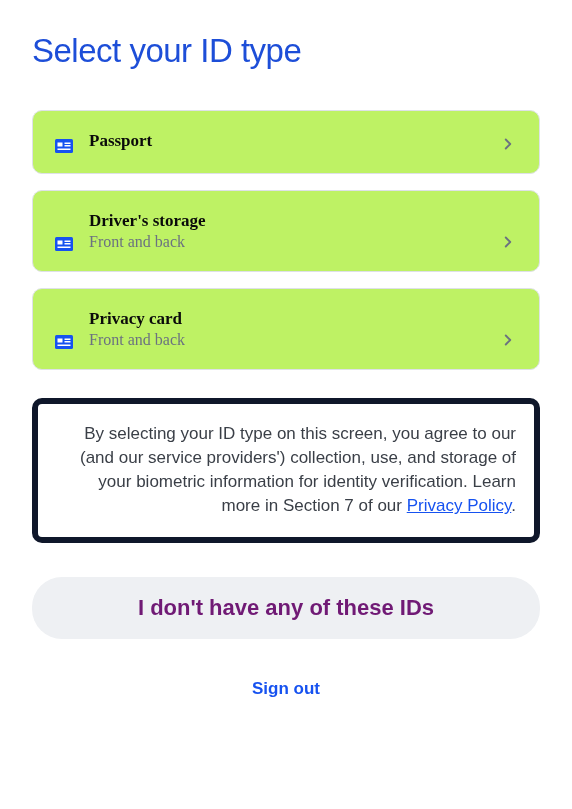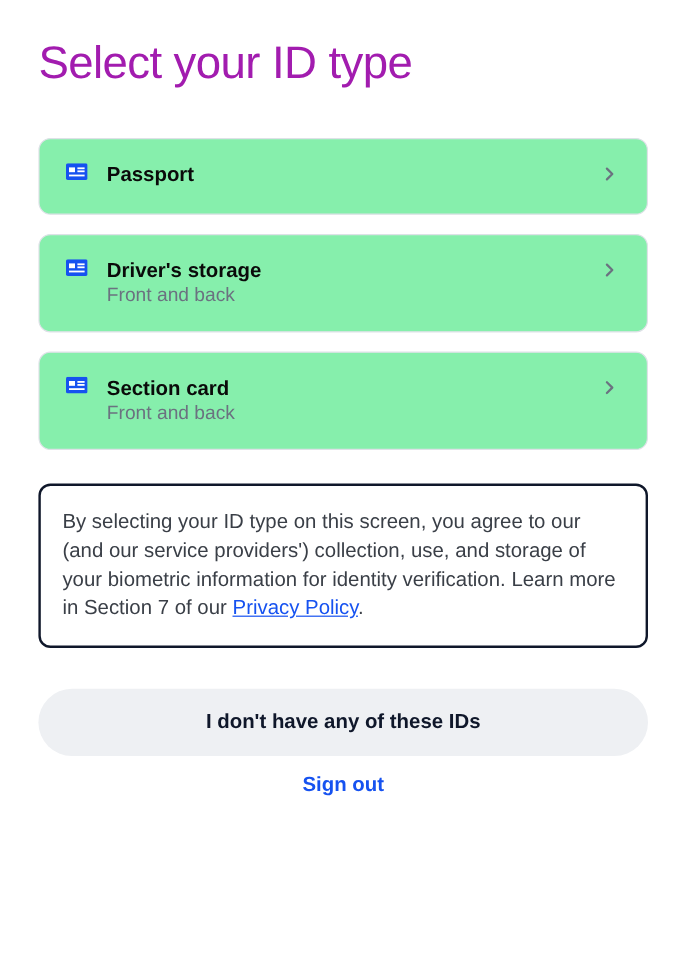--- a/index.html
+++ b/index.html
@@ -8,35 +8,36 @@
       padding: 0;
     }
     body {
       font-family: -apple-system, BlinkMacSystemFont, "Segoe UI", Helvetica, Arial, sans-serif;
       background: #fff;
       width: 572px;
       height: 809px;
       padding: 32px;
     }
     .page-title {
-      font-size: 38px;
+      font-size: 33px;
       font-weight: 500;
-      color: #a21caf;
+      color: #1d4ed8;
       margin-bottom: 40px;
       letter-spacing: -0.5px;
     }
     .id-option {
       display: flex;
-      align-items: flex-start;
+      align-items: flex-end;
       border: 1px solid #dee1e7;
       border-radius: 10px;
       padding: 20px 22px;
       margin-bottom: 16px;
       cursor: pointer;
-      background: #86efac;
+      background: #bef264;
+      font-family: Liberation Serif, serif;
     }
     .id-icon {
       width: 18px;
       height: 14px;
       margin-right: 16px;
       flex-shrink: 0;
     }
     .id-text {
       flex: 1;
     }
@@ -50,43 +51,45 @@
       font-size: 16px;
       color: #6b7280;
     }
     .chevron {
       flex-shrink: 0;
       width: 18px;
       height: 18px;
       color: #6b7280;
     }
     .disclaimer {
-      border: 2px solid #0f172a;
+      border: 6px solid #0f172a;
       border-radius: 10px;
       padding: 18px 18px;
       margin-top: 28px;
       margin-bottom: 34px;
       font-size: 17px;
       line-height: 1.42;
       color: #3a3f47;
+      text-align: right;
     }
     .disclaimer a {
       color: #1652f0;
       text-decoration: underline;
     }
     .none-button {
       width: 100%;
       background: #eef0f3;
       border: none;
       border-radius: 30px;
       padding: 18px;
-      font-size: 17px;
+      font-size: 22px;
       font-weight: 600;
-      color: #0f172a;
+      color: #701a75;
       cursor: pointer;
+      margin-bottom: 26px;
     }
     .signout-button {
       width: 100%;
       background: transparent;
       border: none;
       padding: 14px;
       font-size: 17px;
       font-weight: 600;
       color: #1652f0;
       cursor: pointer;
@@ -145,21 +148,21 @@
   <span class="id-icon">
     <svg viewBox="0 0 18 14" width="18" height="14">
       <rect x="0" y="0" width="18" height="14" rx="1.5" fill="#1652f0"></rect>
       <rect x="2.5" y="3.5" width="5" height="4" fill="#fff"></rect>
       <rect x="9.5" y="3.5" width="6" height="1.5" fill="#fff"></rect>
       <rect x="9.5" y="6" width="6" height="1.5" fill="#fff"></rect>
       <rect x="2.5" y="9.5" width="13" height="1.5" fill="#fff"></rect>
     </svg>
   </span>
   <div class="id-text">
-    <div class="id-title">Section card</div>
+    <div class="id-title">Privacy card</div>
     <div class="id-subtitle">Front and back</div>
   </div>
   <span class="chevron">
     <svg viewBox="0 0 24 24" width="18" height="18" fill="none" stroke="#6b7280" stroke-width="2.5" stroke-linecap="round" stroke-linejoin="round">
       <polyline points="9 18 15 12 9 6"></polyline>
     </svg>
   </span>
 </div>
 
 <div class="disclaimer">

